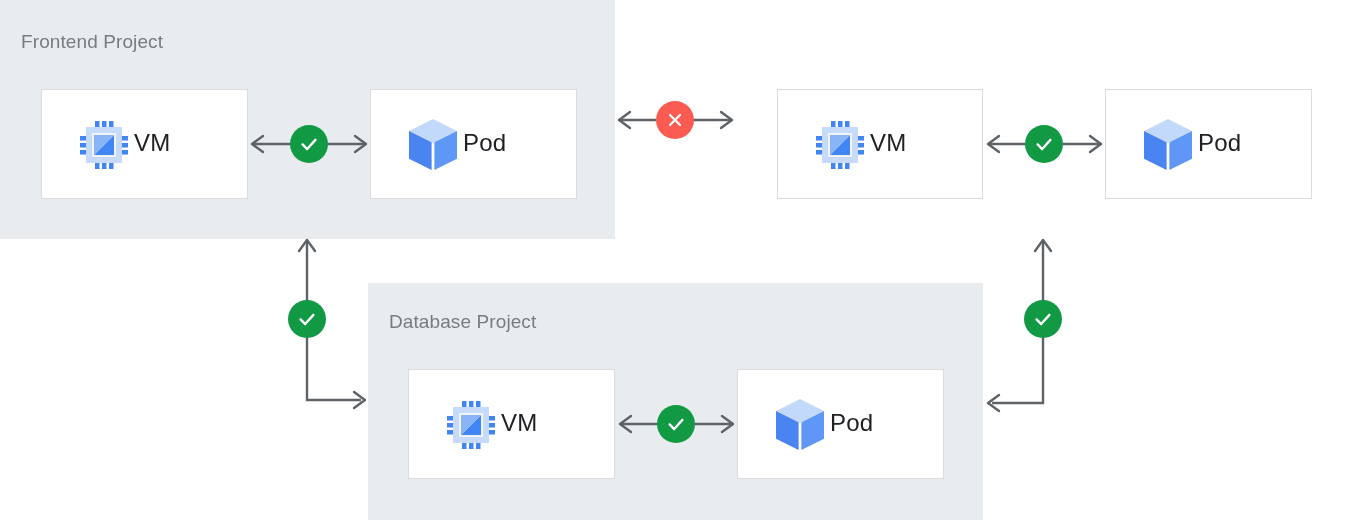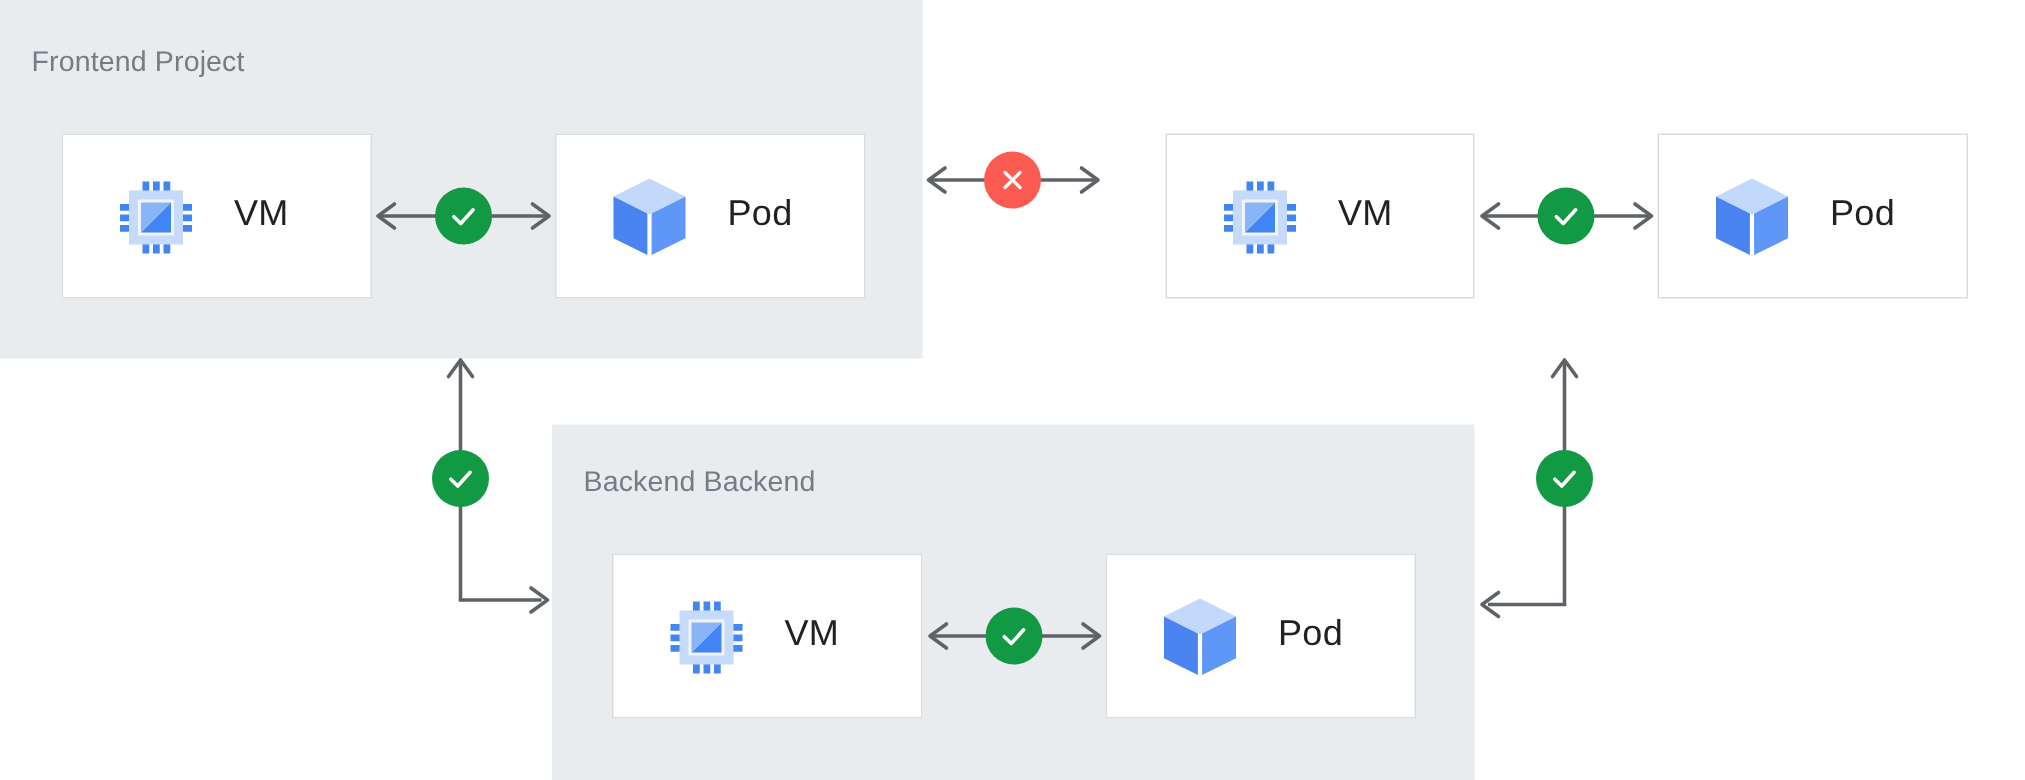--- a/index.html
+++ b/index.html
@@ -57,21 +57,21 @@
   #card-frontend-vm{left:41px;top:89px;width:207px;height:110px;}
   #card-frontend-pod{left:370px;top:89px;width:207px;height:110px;}
   
   #card-database-vm{left:777px;top:89px;width:206px;height:110px;}
   #card-database-pod{left:1105px;top:89px;width:207px;height:110px;}
   
   #card-backend-vm{left:408px;top:369px;width:207px;height:110px;}
   #card-backend-pod{left:737px;top:369px;width:207px;height:110px;}
 
   .card .icon-wrap{left:32px;top:25px;width:60px;height:60px;}
-  .card .card-label{left:114px;top:39px;}
+  .card .card-label{left:92px;top:39px;}
 
   
   .badge{
     position:absolute;
     width:38px;height:38px;border-radius:50%;
     display:flex;align-items:center;justify-content:center;
     z-index:6;
   }
   .badge.ok{background:#119944;}
   .badge.err{background:#fb5b51;}
@@ -83,21 +83,21 @@
 <body>
 
 <div id="stage">
 
   <div class="panel" id="panel-frontend">
     <div class="panel-title">Frontend Project</div>
   </div>
 
 
   <div class="panel" id="panel-backend">
-    <div class="panel-title">Backend Backend</div>
+    <div class="panel-title">Database Project</div>
   </div>
 
   <svg id="wires" viewBox="0 0 1350 520">
     <defs>
       <g id="arrowheadR">
         <path d="M 0 0 l -11 -8 M 0 0 l -11 8" fill="none" stroke="#5f6368" stroke-width="2.4" stroke-linecap="round" stroke-linejoin="round"></path>
       </g>
     </defs>
 
     <g>

